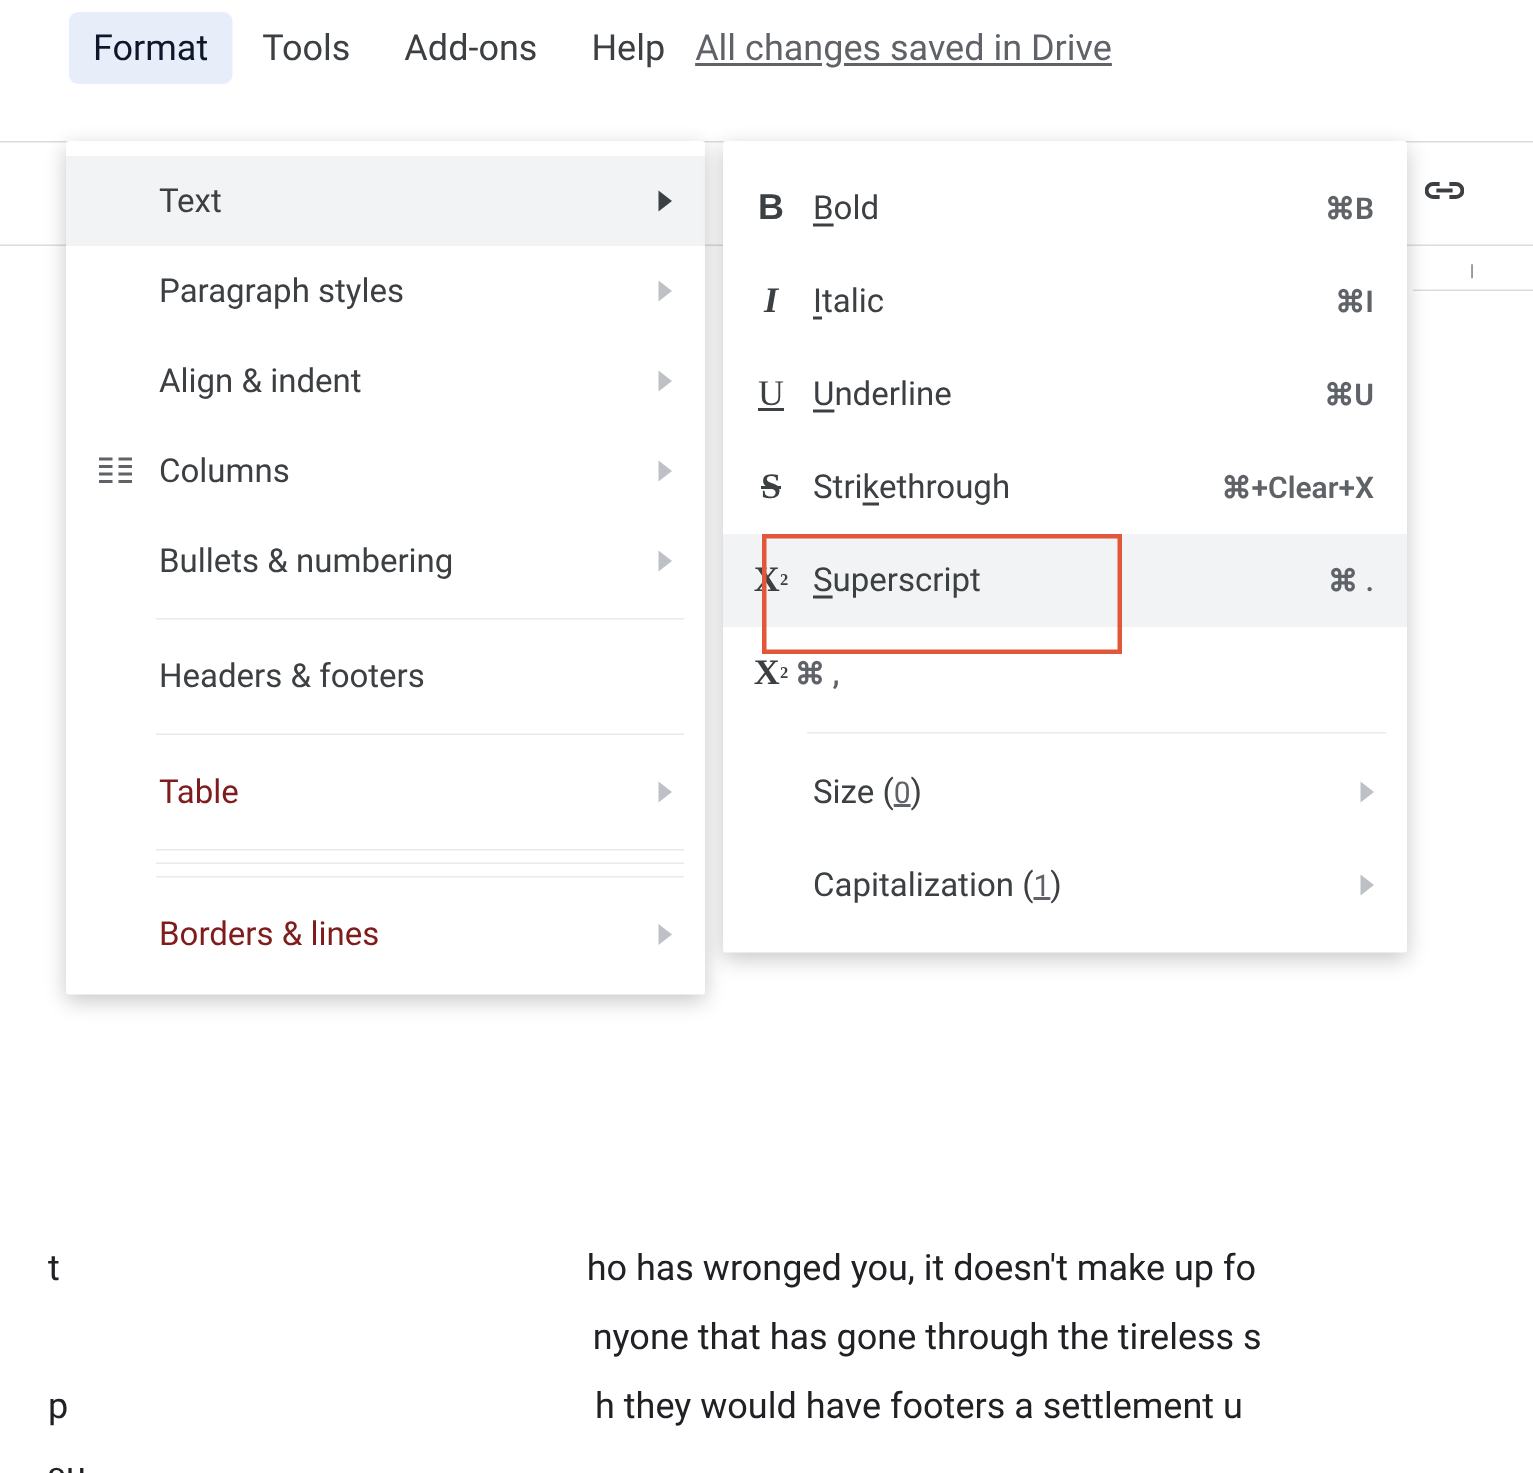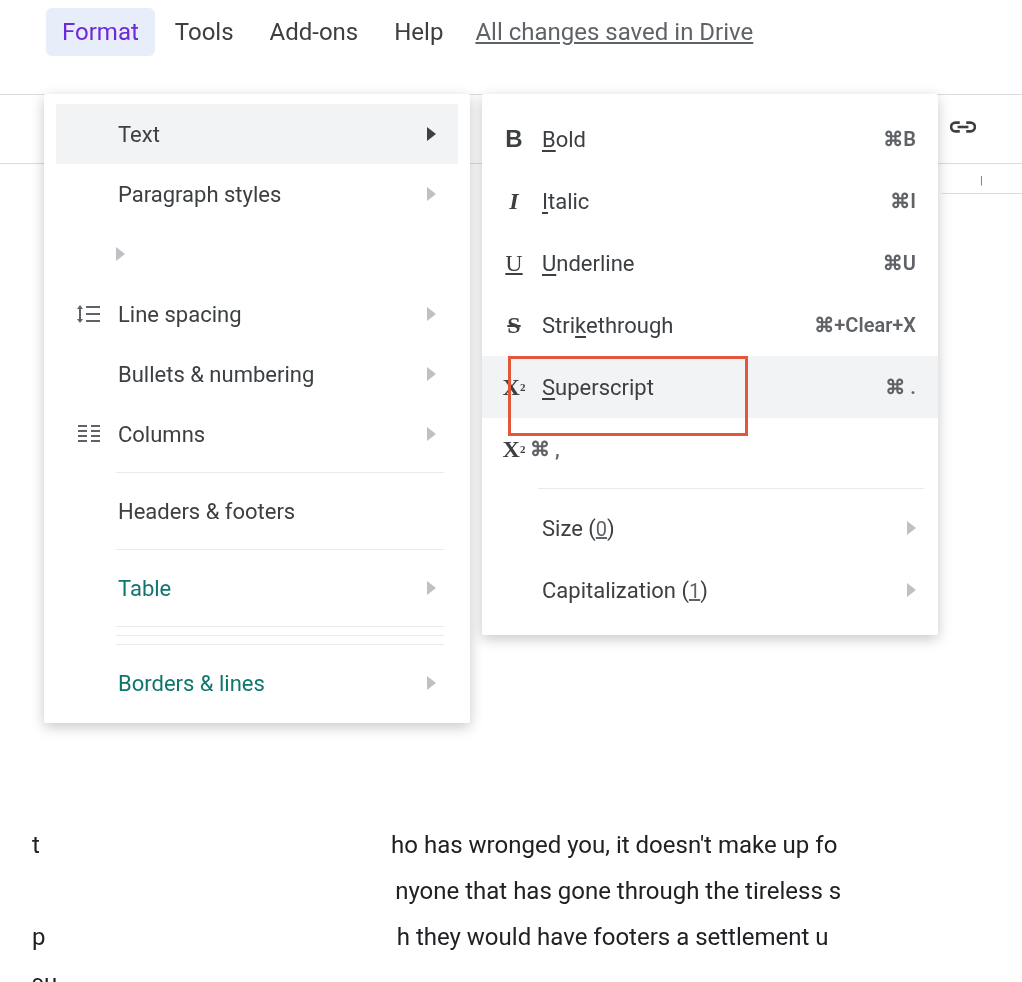--- a/index.html
+++ b/index.html
@@ -25,24 +25,24 @@
     z-index: 1;
     border-bottom: 1px solid transparent;
   }
   .menubar-item {
     padding: 10px 16px;
     border-radius: 6px;
     cursor: default;
   }
   .menubar-item.active {
     background: #e8eef9;
-    color: #6d28d9;
+    color: #0f172a;
   }
   .savestatus {
-    margin-left: 12px;
+    margin-left: 0;
     color: #5f6368;
     text-decoration: underline;
   }
   .toolbar-stub {
     position: absolute;
     top: 94px;
     left: 0;
     right: 0;
     height: 70px;
     border-top: 1px solid #dadce0;
@@ -70,33 +70,33 @@
 
   
   .menu {
     position: absolute;
     top: 94px;
     left: 44px;
     width: 426px;
     background: #fff;
     box-shadow: 0 4px 14px rgba(0,0,0,0.22);
     border-radius: 2px;
-    padding: 10px 12px;
+    padding: 10px 0;
     z-index: 10;
   }
   .menu-item {
     display: flex;
     align-items: center;
     height: 60px;
     padding: 0 22px 0 16px;
     color: #3c4043;
     font-size: 22px;
     position: relative;
   }
-  .menu-item.disabled { color: #0f766e; }
+  .menu-item.disabled { color: #7f1d1d; }
   .menu-item.hover { background: #f1f3f4; }
   .menu-icon {
     width: 34px;
     display: flex;
     align-items: center;
     justify-content: center;
     flex-shrink: 0;
   }
   .menu-label { flex: 1; padding-left: 12px; }
   .menu-arrow {
@@ -208,57 +208,46 @@
     <span class="menu-label">Text</span>
     <span class="menu-arrow"></span>
   </div>
   <div class="menu-item">
     <span class="menu-icon"></span>
     <span class="menu-label">Paragraph styles</span>
     <span class="menu-arrow" style="border-left-color:#bdc1c6"></span>
   </div>
   <div class="menu-item">
     <span class="menu-icon"></span>
-    <span class="menu-arrow" style="border-left-color:#bdc1c6"></span>
-  </div>
-  <div class="menu-item">
-    <span class="menu-icon">
-      <svg width="26" height="22">
-          <path d="M4 2l-3 4h2v10H1l3 4 3-4H5V6h2z" fill="#5f6368"></path>
-          <line x1="10" y1="4" x2="24" y2="4" stroke="#5f6368" stroke-width="2"></line>
-          <line x1="10" y1="11" x2="24" y2="11" stroke="#5f6368" stroke-width="2"></line>
-          <line x1="10" y1="18" x2="24" y2="18" stroke="#5f6368" stroke-width="2"></line>
-        </svg>
-    </span>
-    <span class="menu-label">Line spacing</span>
-    <span class="menu-arrow" style="border-left-color:#bdc1c6"></span>
-  </div>
-  <div class="menu-item">
-    <span class="menu-icon"></span>
-    <span class="menu-label">Bullets &amp; numbering</span>
+    <span class="menu-label">Align &amp; indent</span>
     <span class="menu-arrow" style="border-left-color:#bdc1c6"></span>
   </div>
   <div class="menu-item">
     <span class="menu-icon">
       <svg width="24" height="20">
           <g stroke="#5f6368" stroke-width="2">
             <line x1="1" y1="2" x2="10" y2="2"></line>
             <line x1="1" y1="7" x2="10" y2="7"></line>
             <line x1="1" y1="12" x2="10" y2="12"></line>
             <line x1="1" y1="17" x2="10" y2="17"></line>
             <line x1="14" y1="2" x2="23" y2="2"></line>
             <line x1="14" y1="7" x2="23" y2="7"></line>
             <line x1="14" y1="12" x2="23" y2="12"></line>
             <line x1="14" y1="17" x2="23" y2="17"></line>
           </g>
         </svg>
     </span>
     <span class="menu-label">Columns</span>
     <span class="menu-arrow" style="border-left-color:#bdc1c6"></span>
   </div>
+  <div class="menu-item">
+    <span class="menu-icon"></span>
+    <span class="menu-label">Bullets &amp; numbering</span>
+    <span class="menu-arrow" style="border-left-color:#bdc1c6"></span>
+  </div>
   <div class="menu-sep"></div>
   <div class="menu-item">
     <span class="menu-icon"></span>
     <span class="menu-label">Headers &amp; footers</span>
   </div>
   <div class="menu-sep"></div>
   <div class="menu-item disabled">
     <span class="menu-icon"></span>
     <span class="menu-label">Table</span>
     <span class="menu-arrow"></span>

